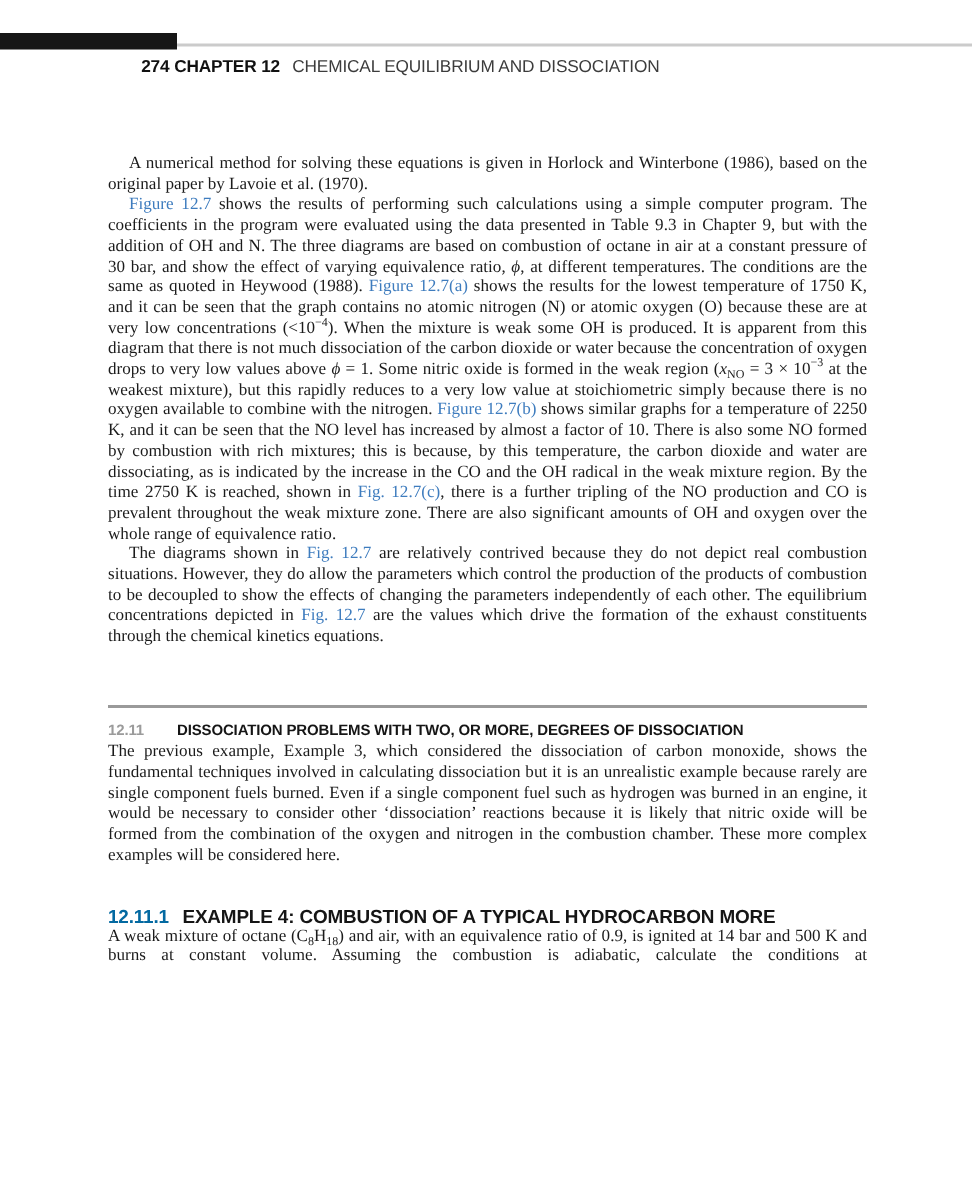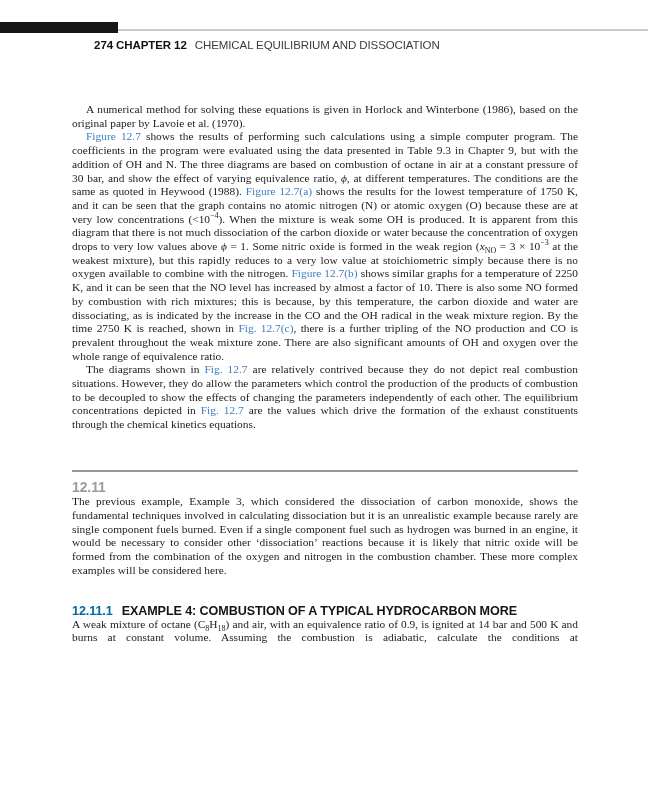--- a/index.html
+++ b/index.html
@@ -40,21 +40,21 @@
   .run-i    { font-style: italic; }
   sub, sup  { font-size: 8px; line-height: 0; }
 
   .section-rule {
     border: 0; border-top: 2px solid #9a9a9a;
     margin: 38px 0 8px 0;
   }
   .section-heading {
     display: flex; margin: 0;
     font-family: "Liberation Sans", sans-serif;
-    font-weight: bold; font-size: 14px; line-height: 15.5px;
+    font-weight: bold; font-size: 10px; line-height: 15.5px;
     letter-spacing: -0.1px; color: #151515;
   }
   .section-number { color: #9b9b9b; flex: none; width: 46px; }
   .section-title  { max-width: 434px; }
   .section-body   { margin-top: 6px; }
 
   .subsection-heading {
     display: flex; margin: 26px 0 0 0;
     font-family: "Liberation Sans", sans-serif;
     font-weight: bold; font-size: 12.6px; line-height: 14px;
@@ -78,20 +78,21 @@
 
 <main class="content">
   <p class="body indent"><span>A numerical method for solving these equations is given in Horlock and Winterbone (1986), based on the original paper by Lavoie et al. (1970).</span></p>
   <p class="body indent"><span class="run-link">Figure 12.7</span><span> shows the results of performing such calculations using a simple computer program. The coefficients in the program were evaluated using the data presented in Table 9.3 in Chapter 9, but with the addition of OH and N. The three diagrams are based on combustion of octane in air at a constant pressure of 30 bar, and show the effect of varying equivalence ratio, </span><span class="run-i">ϕ</span><span>, at different temperatures. The conditions are the same as quoted in Heywood (1988). </span><span class="run-link">Figure 12.7(a)</span><span> shows the results for the lowest temperature of 1750 K, and it can be seen that the graph contains no atomic nitrogen (N) or atomic oxygen (O) because these are at very low concentrations (&lt;10</span><sup>−4</sup><span>). When the mixture is weak some OH is produced. It is apparent from this diagram that there is not much dissociation of the carbon dioxide or water because the concentration of oxygen drops to very low values above </span><span class="run-i">ϕ</span><span> = 1. Some nitric oxide is formed in the weak region (</span><span class="run-i">x</span><sub>NO</sub><span> = 3 × 10</span><sup>−3</sup><span> at the weakest mixture), but this rapidly reduces to a very low value at stoichiometric simply because there is no oxygen available to combine with the nitrogen. </span><span class="run-link">Figure 12.7(b)</span><span> shows similar graphs for a temperature of 2250 K, and it can be seen that the NO level has increased by almost a factor of 10. There is also some NO formed by combustion with rich mixtures; this is because, by this temperature, the carbon dioxide and water are dissociating, as is indicated by the increase in the CO and the OH radical in the weak mixture region. By the time 2750 K is reached, shown in </span><span class="run-link">Fig. 12.7(c)</span><span>, there is a further tripling of the NO production and CO is prevalent throughout the weak mixture zone. There are also significant amounts of OH and oxygen over the whole range of equivalence ratio.</span></p>
   <p class="body indent"><span>The diagrams shown in </span><span class="run-link">Fig. 12.7</span><span> are relatively contrived because they do not depict real combustion situations. However, they do allow the parameters which control the production of the products of combustion to be decoupled to show the effects of changing the parameters independently of each other. The equilibrium concentrations depicted in </span><span class="run-link">Fig. 12.7</span><span> are the values which drive the formation of the exhaust constituents through the chemical kinetics equations.</span></p>
 
   <hr class="section-rule">
 
   <h2 class="section-heading">
     <span class="section-number">12.11</span>
+    <span class="section-title">DISSOCIATION PROBLEMS WITH TWO, OR MORE, DEGREES OF DISSOCIATION</span>
   </h2>
 
   <p class="body flush section-body"><span>The previous example, Example 3, which considered the dissociation of carbon monoxide, shows the fundamental techniques involved in calculating dissociation but it is an unrealistic example because rarely are single component fuels burned. Even if a single component fuel such as hydrogen was burned in an engine, it would be necessary to consider other ‘dissociation’ reactions because it is likely that nitric oxide will be formed from the combination of the oxygen and nitrogen in the combustion chamber. These more complex examples will be considered here.</span></p>
 
   <h3 class="subsection-heading">
     <span class="subsection-number">12.11.1</span>
     <span class="subsection-title">EXAMPLE 4: COMBUSTION OF A TYPICAL HYDROCARBON MORE</span>
   </h3>
 
   <p class="body flush subsection-body last-flush"><span>A weak mixture of octane (C</span><sub>8</sub><span>H</span><sub>18</sub><span>) and air, with an equivalence ratio of 0.9, is ignited at 14 bar and 500 K and burns at constant volume. Assuming the combustion is adiabatic, calculate the conditions at</span></p>

